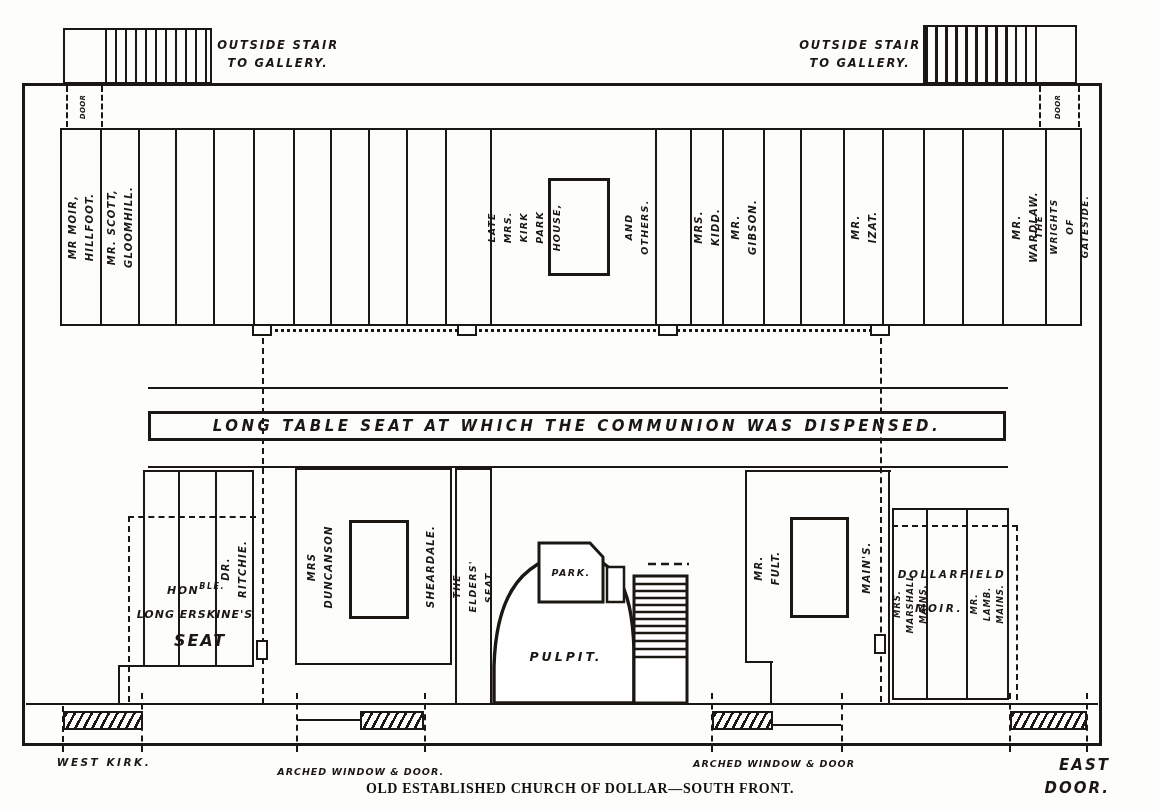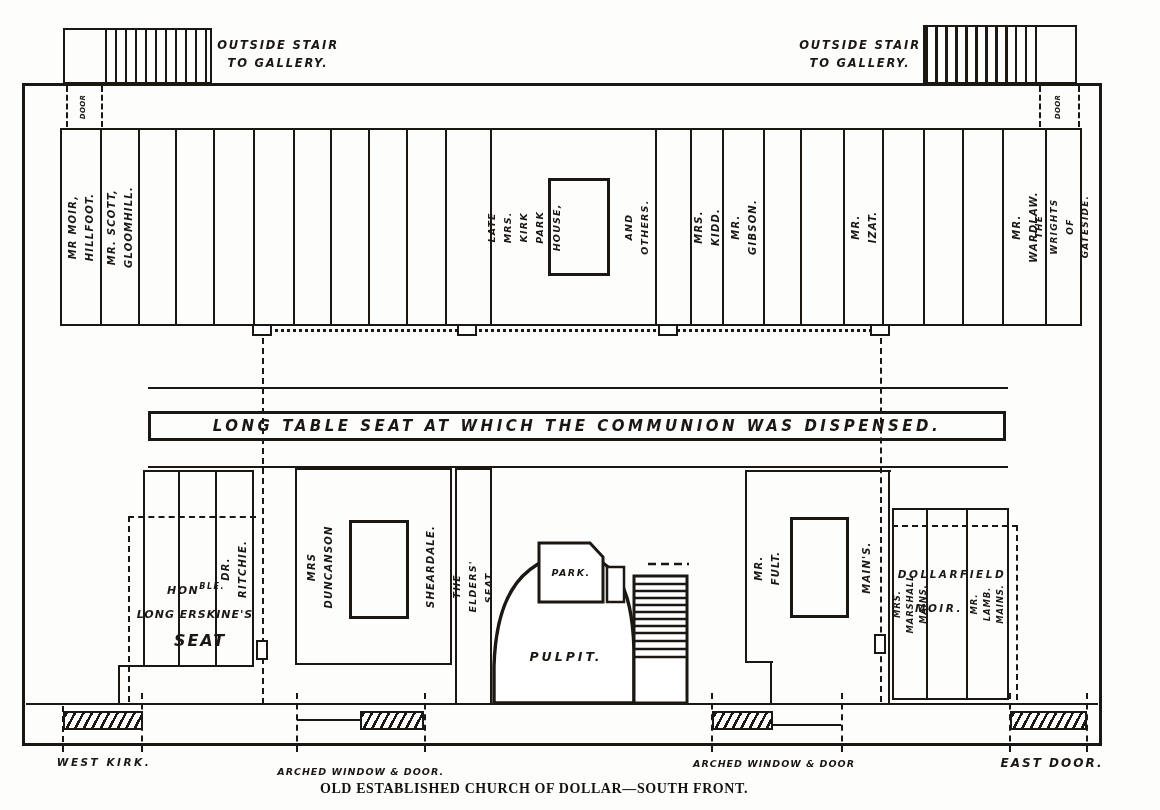--- a/index.html
+++ b/index.html
@@ -27,21 +27,21 @@
         display:flex; align-items:center; justify-content:center; position:relative; }
   .pew:last-child{ border-right:none; }
   .wide-pew{ justify-content:space-between; padding:0 8px; }
   .clamp{ position:absolute; width:20px; height:12px; border:2.5px solid var(--ink); background:#fff; box-sizing:border-box; }
   .vclamp{ position:absolute; width:12px; height:20px; border:2.5px solid var(--ink); background:#fff; box-sizing:border-box; }
   .hatchv{ position:absolute; top:0; bottom:0;
            background:repeating-linear-gradient(90deg, var(--ink) 0 2.5px, transparent 2.5px 10px); }
   .hatchd{ position:absolute; border:2px solid var(--ink); box-sizing:border-box;
            background:repeating-linear-gradient(118deg, var(--ink) 0 2.5px, transparent 2.5px 7.5px); }
   .vwrap{ position:absolute; display:flex; align-items:center; justify-content:center; }
-  .caption{ position:absolute; left:0; top:781px; width:1068px; text-align:center;
+  .caption{ position:absolute; left:0; top:781px; width:1160px; text-align:center;
             font-family:"Liberation Serif",serif; font-weight:bold; font-size:14px; letter-spacing:0.6px; color:#141210; }
   svg{ position:absolute; overflow:visible; }
 </style>
 </head>
 <body>
 
 <div id="plan">
 
   <div class="box" style="left:63px;top:28px;width:149px;height:56px;">
     <div class="hatchv" style="left:40px;right:0;"></div>
@@ -210,17 +210,17 @@
   <div class="vdash" style="left:296px;top:693px;height:59px;"></div>
   <div class="vdash" style="left:424px;top:693px;height:59px;"></div>
   <div class="vdash" style="left:711px;top:693px;height:59px;"></div>
   <div class="vdash" style="left:841px;top:693px;height:59px;"></div>
   <div class="vdash" style="left:1009px;top:693px;height:59px;"></div>
   <div class="vdash" style="left:1086px;top:693px;height:59px;"></div>
 
   <div class="lettering" style="left:43px;top:754px;width:122px;font-size:10.5px;letter-spacing:2.5px;">WEST  KIRK.</div>
   <div class="lettering" style="left:268px;top:765px;width:176px;font-size:9.5px;letter-spacing:1px;text-align:right;">ARCHED WINDOW &amp; DOOR.</div>
   <div class="lettering" style="left:688px;top:757px;width:172px;font-size:9.5px;letter-spacing:1px;">ARCHED WINDOW &amp; DOOR</div>
-  <div class="lettering" style="left:994px;top:754px;width:116px;font-size:12px;letter-spacing:2px;">EAST  DOOR.</div>
+  <div class="lettering" style="left:994px;top:754px;width:116px;font-size:15px;letter-spacing:2px;text-align:right;">EAST  DOOR.</div>
 
   <div class="caption">OLD ESTABLISHED CHURCH OF DOLLAR—SOUTH FRONT.</div>
 
 </div>
 
 </body></html>

